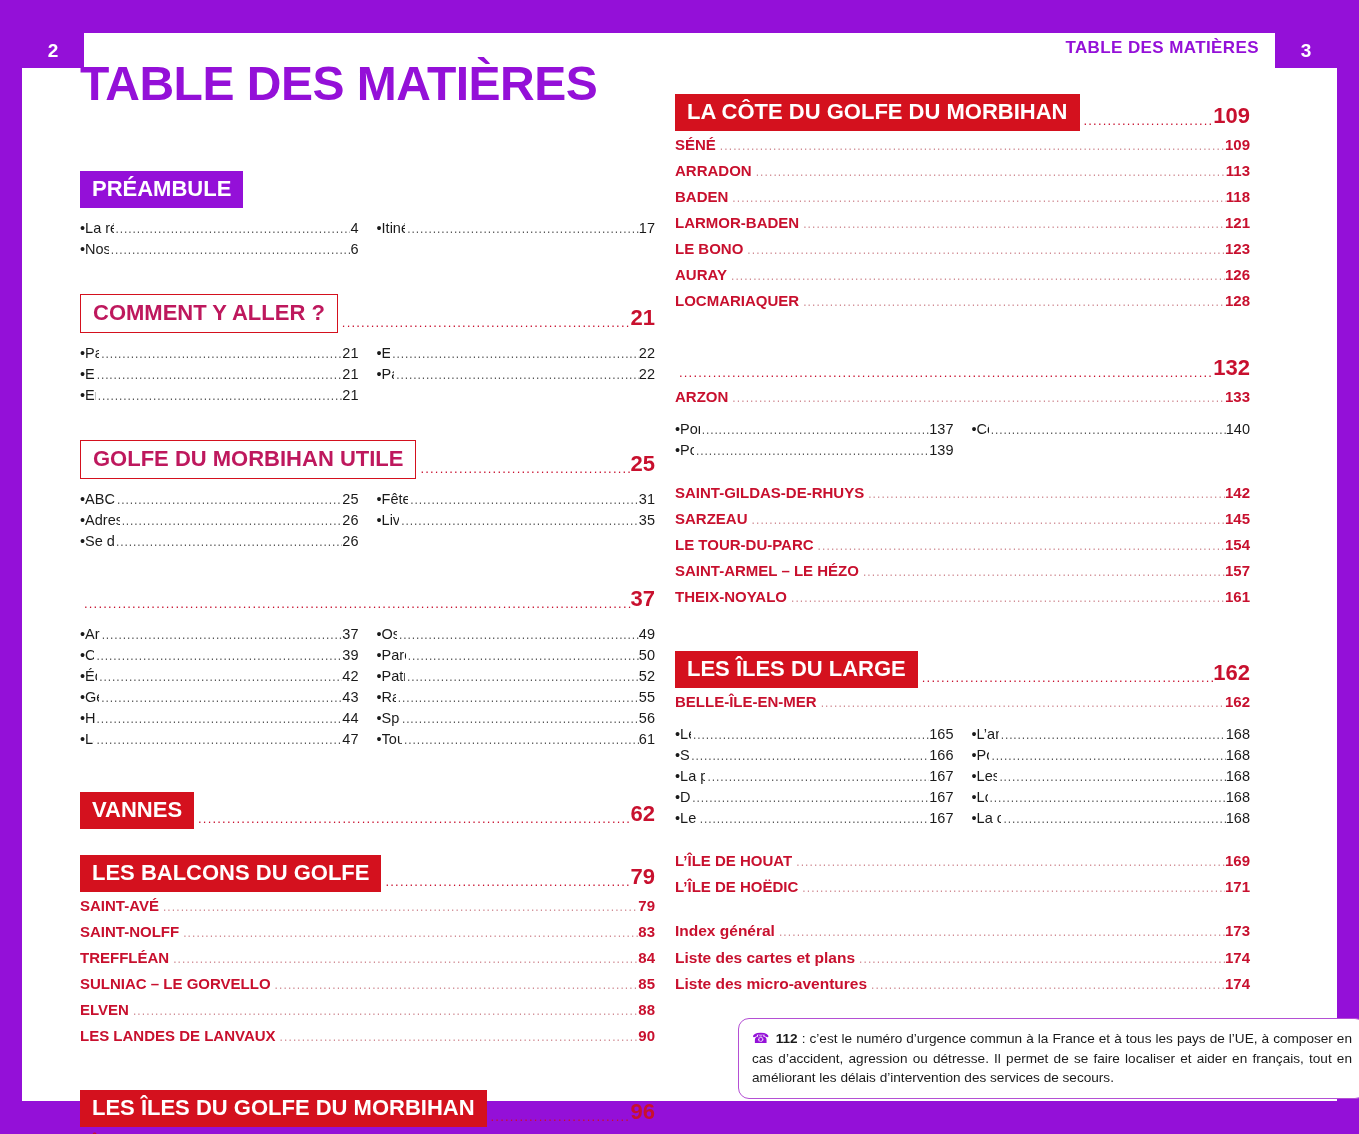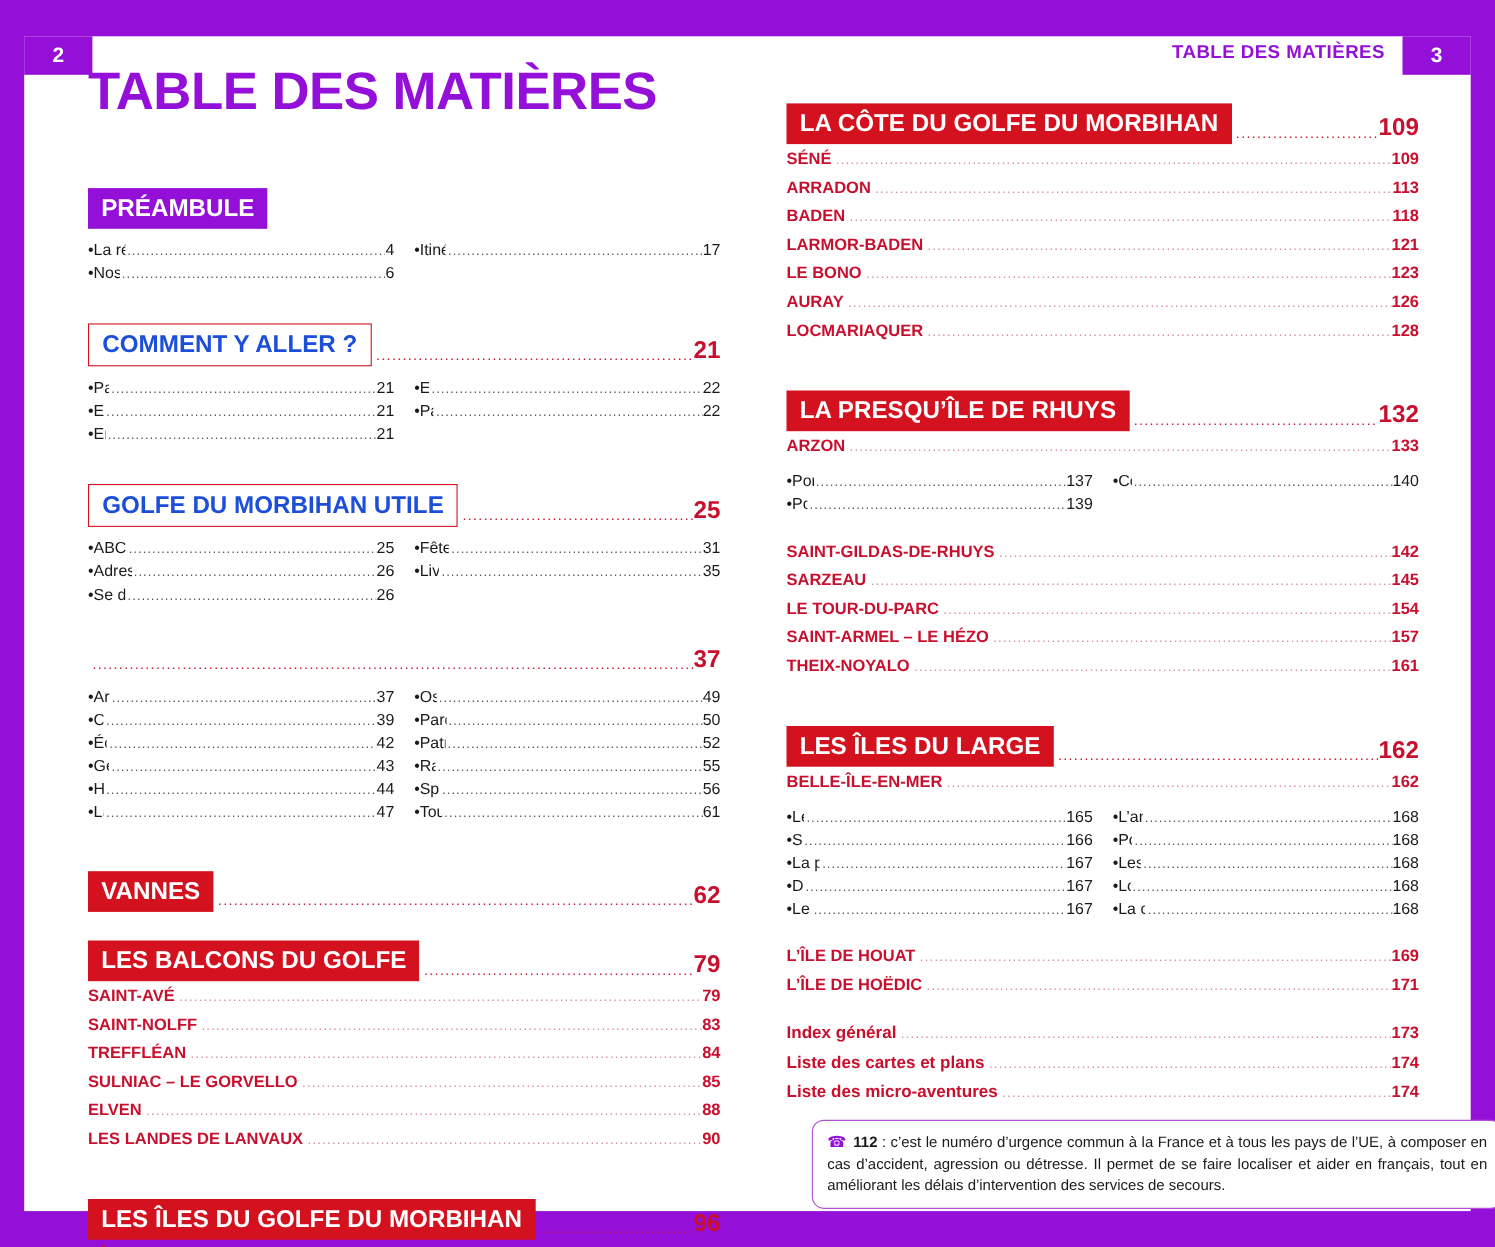--- a/index.html
+++ b/index.html
@@ -25,38 +25,38 @@
   .folio.left{ left:22px; }
   .folio.right{ left:1275px; }
   .running-head{
     position:absolute; top:38px; right:100px;
     color:#9410d8; font-size:17px; font-weight:bold;
     letter-spacing:.4px;
   }
 
   .col{ position:absolute; top:60px; width:575px; }
   .col-left{ left:80px; }
-  .col-right{ left:715px; }
+  .col-right{ left:675px; }
 
   h1.doc-title{
     margin:0 0 22px 0;
     color:#9410d8;
     font-size:48px; font-weight:bold;
     letter-spacing:-0.5px; line-height:1;
   }
 
   
   .banner-row{ display:flex; align-items:flex-end; margin-top:16px; }
   .banner{
     font-size:22px; font-weight:bold; line-height:1;
     padding:7px 12px 8px 12px; white-space:nowrap;
   }
   .banner.purple-fill{ background:#9410d8; color:#fff;margin-top:41px; }
   .banner.red-fill{ background:#d4111e; color:#fff; }
-  .banner.red-outline{ background:#fff; color:#1d4ed8; border:1.5px solid #d4111e; }
+  .banner.red-outline{ background:#fff; color:#be185d; border:1.5px solid #d4111e; }
   .banner-lead{
     flex:1; overflow:hidden; white-space:nowrap;
     color:#c8102e; font-size:13px; letter-spacing:1.2px;
     padding:0 4px 4px 4px; line-height:1;
   }
   .banner-page{
     color:#c8102e; font-size:22px; font-weight:bold;
     padding-bottom:2px; white-space:nowrap;
   }
 
@@ -440,21 +440,20 @@
       <div class="entry ">
         <span class="t">LOCMARIAQUER</span>
         <span class="ld">............................................................................................................................................................................................................................................................................................................</span>
         <span class="p">128</span>
       </div>
     </div>
 
   <div class="gap-lg"></div>
 
   <div class="banner-row">
-    <div class="banner red-fill">LA PRESQU’ÎLE DE RHUYS</div>
     <div class="banner-lead">............................................................................................................................................................................................................................................................................................................</div>
     <div class="banner-page">132</div>
   </div>
   <div>
       <div class="entry ">
         <span class="t">ARZON</span>
         <span class="ld">............................................................................................................................................................................................................................................................................................................</span>
         <span class="p">133</span>
       </div>
     </div>

